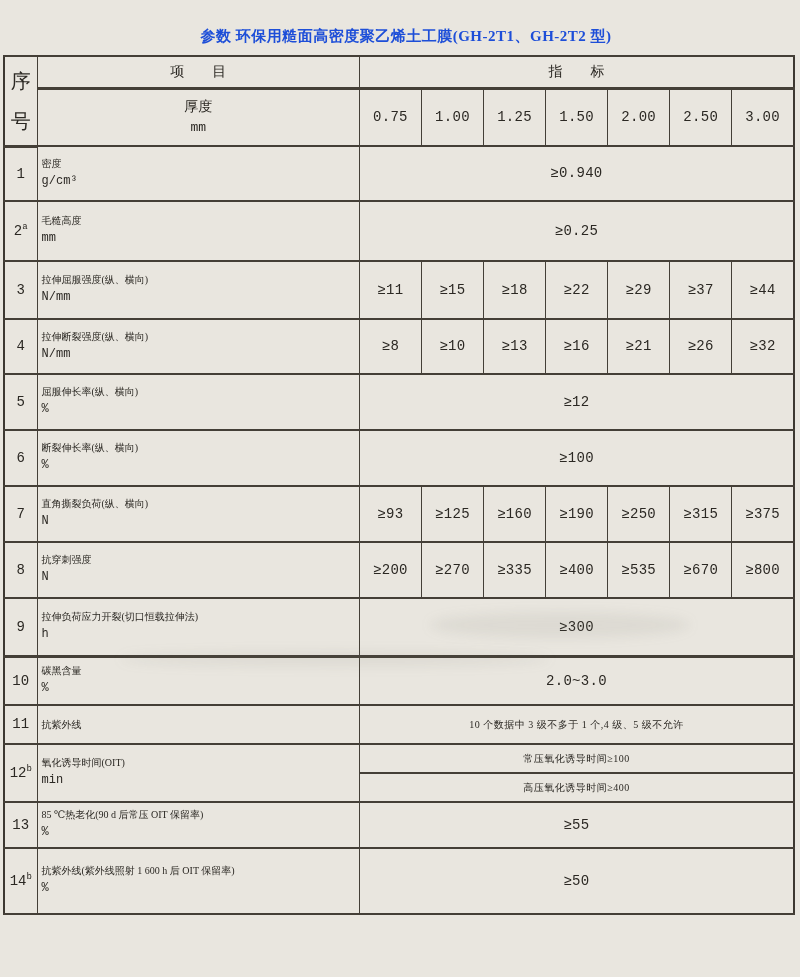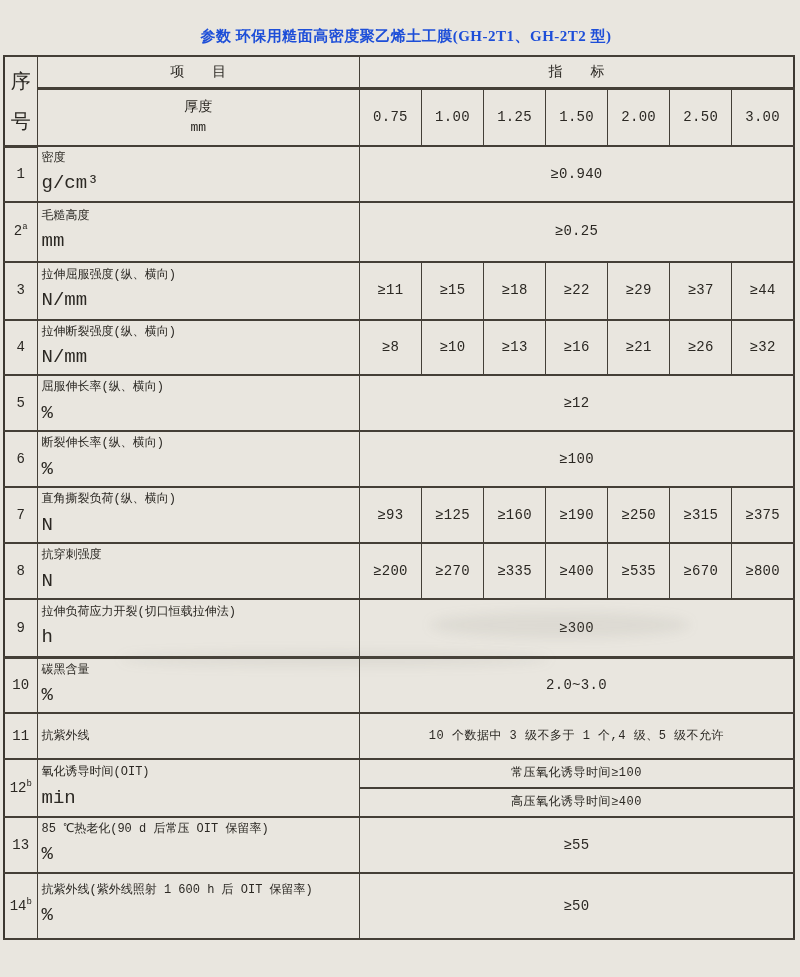--- a/index.html
+++ b/index.html
@@ -61,35 +61,35 @@
     text-align:center;
     font-size:14px;
   }
   .thick-head{text-align:center;margin-top:24px;}
   .thick-head .tname{font-size:14px;}
   .thick-head .tunit{font-family:"Liberation Mono","DejaVu Sans Mono",monospace;font-size:13px;}
   .lbl-cell{
     text-align:left;
     padding:4px 6px 4px 9px;
   }
-  .lbl-cell .name{font-size:12px;font-family:Liberation Mono, monospace;}
+  .lbl-cell .name{font-size:10px;}
   .lbl-cell .unit{
     font-family:"Liberation Mono","DejaVu Sans Mono",monospace;
-    font-size:19px;
+    font-size:12px;
   }
   .lbl-cell .unit:empty{display:none;}
   .val-cell{
     text-align:center;
     font-family:"Liberation Mono","DejaVu Sans Mono",monospace;
     font-size:13.5px;
     letter-spacing:0.3px;
   }
   .val-cell.cjk{
-    font-family:Liberation Mono, monospace;
-    font-size:12px;
+    font-family:Liberation Serif, serif;
+    font-size:10px;
     letter-spacing:0.5px;
   }
   .smudge{
     position:absolute;
     pointer-events:none;
     background:rgba(120,115,105,0.10);
     filter:blur(6px);
     border-radius:50%;
   }
   .smudge.s1{left:430px;top:612px;width:260px;height:26px;}
@@ -241,42 +241,42 @@
 
   <tr class="r10" style="height:49px">
     <td class="seq-cell"><span>10</span><sup></sup></td>
     <td class="lbl-cell">
       <div class="name">碳黑含量</div>
       <div class="unit">%</div>
     </td>
     <td class="val-cell" colspan="7">2.0~3.0</td>
   </tr>
 
-  <tr style="height:46px">
+  <tr style="height:39px">
     <td class="seq-cell"><span>11</span><sup></sup></td>
     <td class="lbl-cell">
       <div class="name">抗紫外线</div>
 
     </td>
     <td class="val-cell cjk" colspan="7">10 个数据中 3 级不多于 1 个,4 级、5 级不允许</td>
   </tr>
 
   <tr style="height:29px">
     <td class="seq-cell" rowspan="2"><span>12</span><sup>b</sup></td>
     <td class="lbl-cell" rowspan="2">
       <div class="name">氧化诱导时间(OIT)</div>
       <div class="unit">min</div>
     </td>
     <td class="val-cell cjk" colspan="7">常压氧化诱导时间≥100</td>
   </tr>
   <tr style="height:29px">
     <td class="val-cell cjk" colspan="7">高压氧化诱导时间≥400</td>
   </tr>
 
-  <tr style="height:54px">
+  <tr style="height:46px">
     <td class="seq-cell"><span>13</span><sup></sup></td>
     <td class="lbl-cell">
       <div class="name">85 ℃热老化(90 d 后常压 OIT 保留率)</div>
       <div class="unit">%</div>
     </td>
     <td class="val-cell" colspan="7">≥55</td>
   </tr>
 
   <tr style="height:66px">
     <td class="seq-cell"><span>14</span><sup>b</sup></td>

